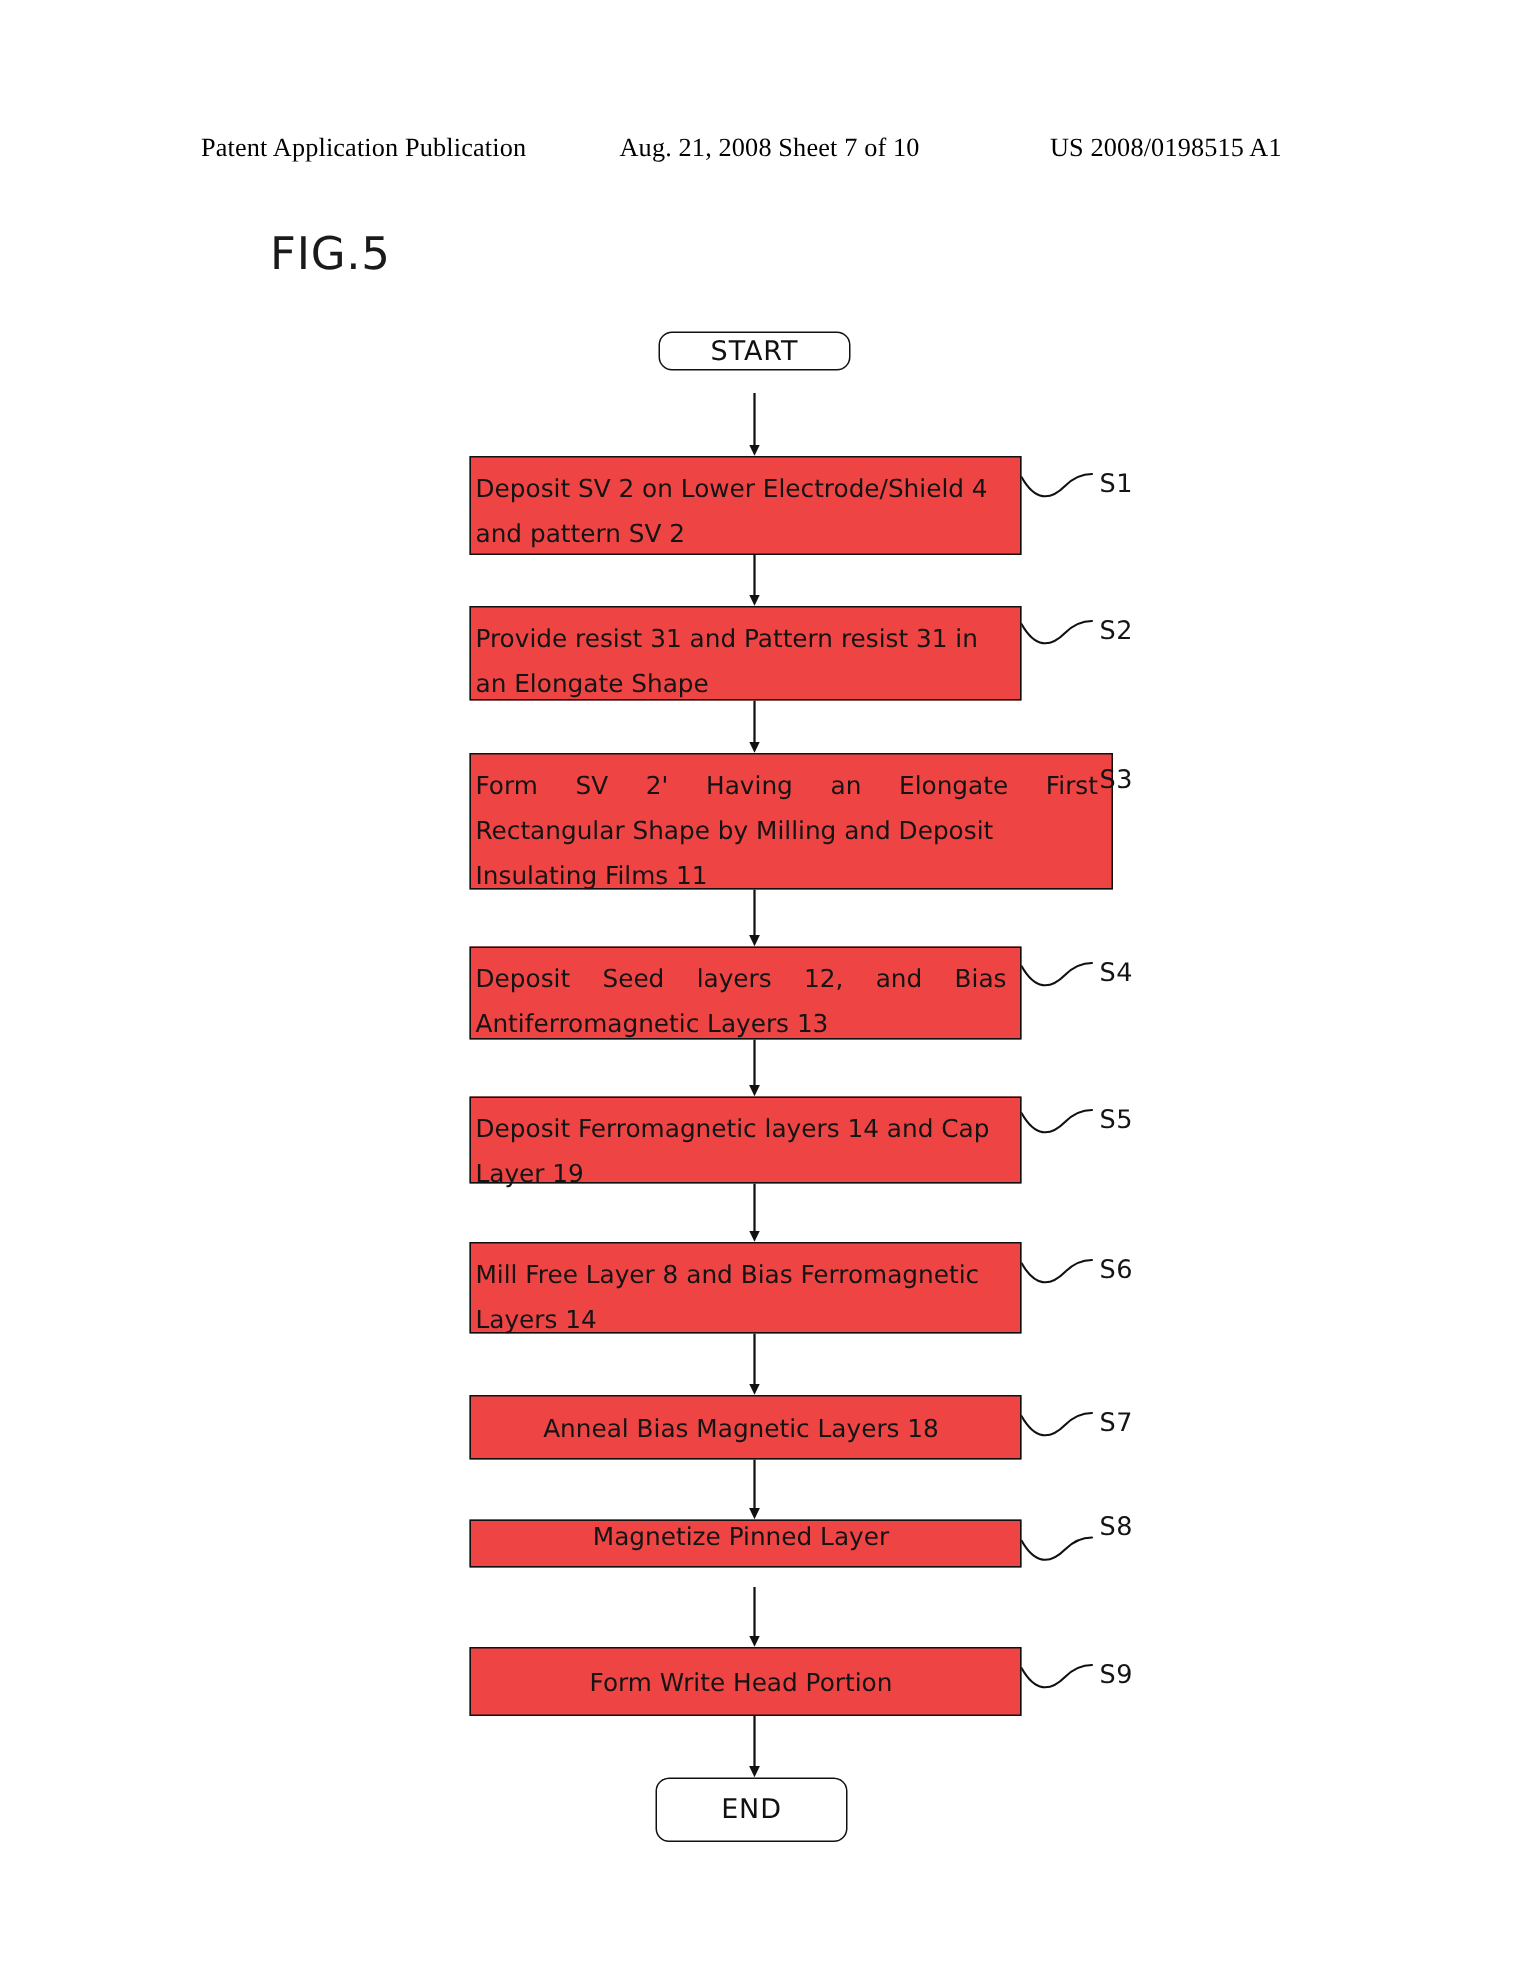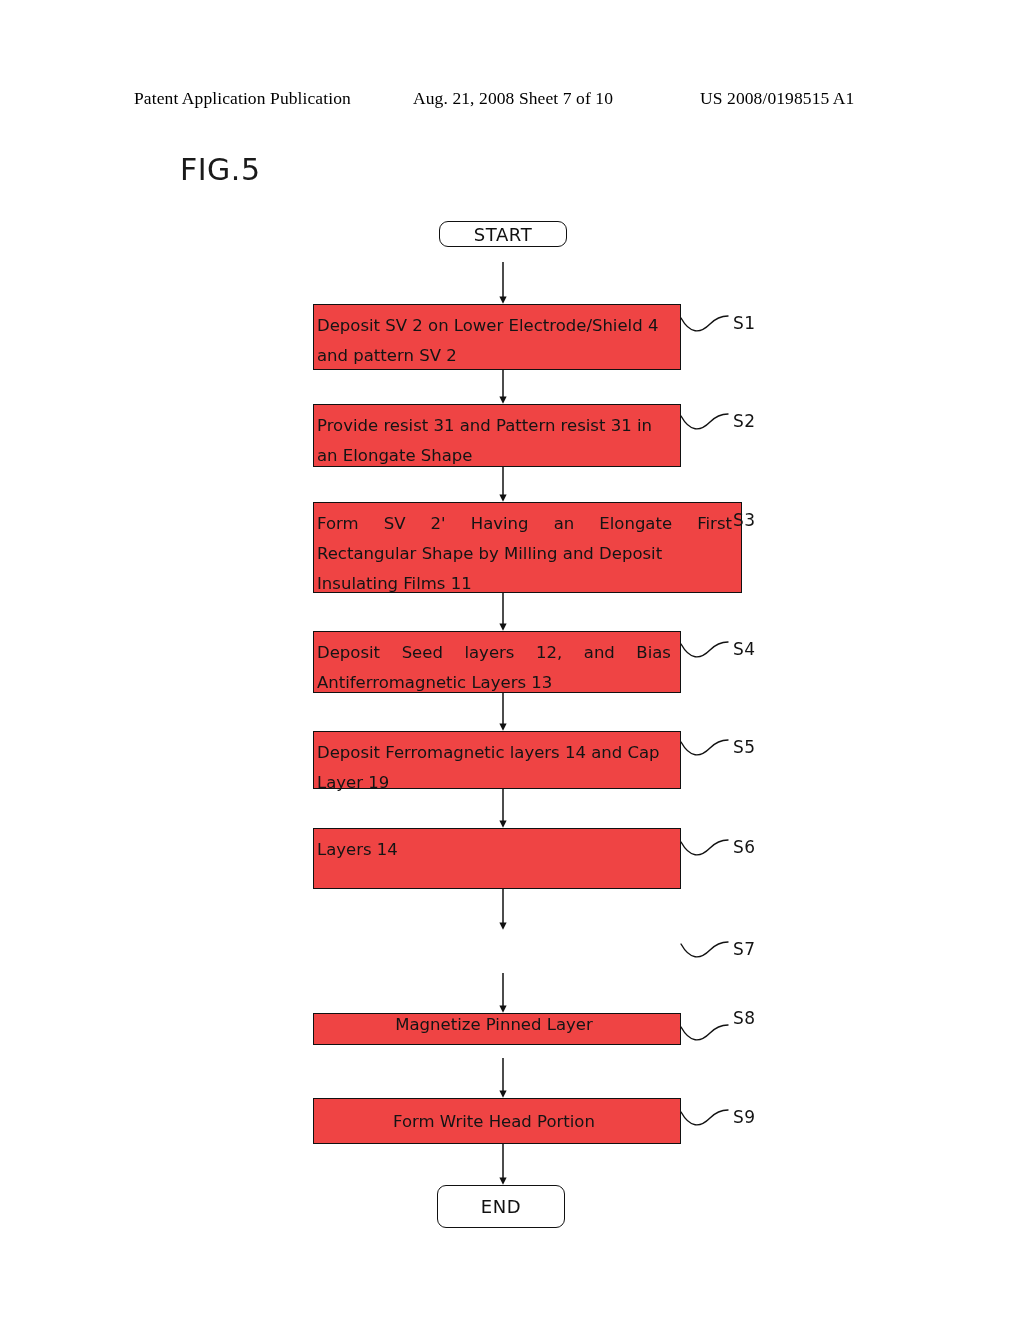--- a/index.html
+++ b/index.html
@@ -202,24 +202,28 @@
   </div>
   <div class="step-label" style="left:733px; top:639px;">S4</div>
 
   <div class="process-box" style="left:313px; top:731px; width:368px; height:58px;">
     <div class="box-line">Deposit Ferromagnetic layers 14 and Cap</div>
     <div class="box-line">Layer 19</div>
   </div>
   <div class="step-label" style="left:733px; top:737px;">S5</div>
 
   <div class="process-box" style="left:313px; top:828px; width:368px; height:61px;">
+    <div class="box-line">Mill Free Layer 8 and Bias Ferromagnetic</div>
     <div class="box-line">Layers 14</div>
   </div>
   <div class="step-label" style="left:733px; top:837px;">S6</div>
 
+  <div class="process-box center" style="left:313px; top:930px; width:368px; height:43px; display:flex; align-items:center;">
+    <div class="box-line" style="width:100%;">Anneal Bias Magnetic Layers 18</div>
+  </div>
   <div class="step-label" style="left:733px; top:939px;">S7</div>
 
   <div class="process-box center" style="left:313px; top:1013px; width:368px; height:32px; display:flex; align-items:flex-end;">
     <div class="box-line" style="width:100%;">Magnetize Pinned Layer</div>
   </div>
   <div class="step-label" style="left:733px; top:1008px;">S8</div>
 
   <div class="process-box center" style="left:313px; top:1098px; width:368px; height:46px; display:flex; align-items:center;">
     <div class="box-line" style="width:100%;">Form Write Head Portion</div>
   </div>

